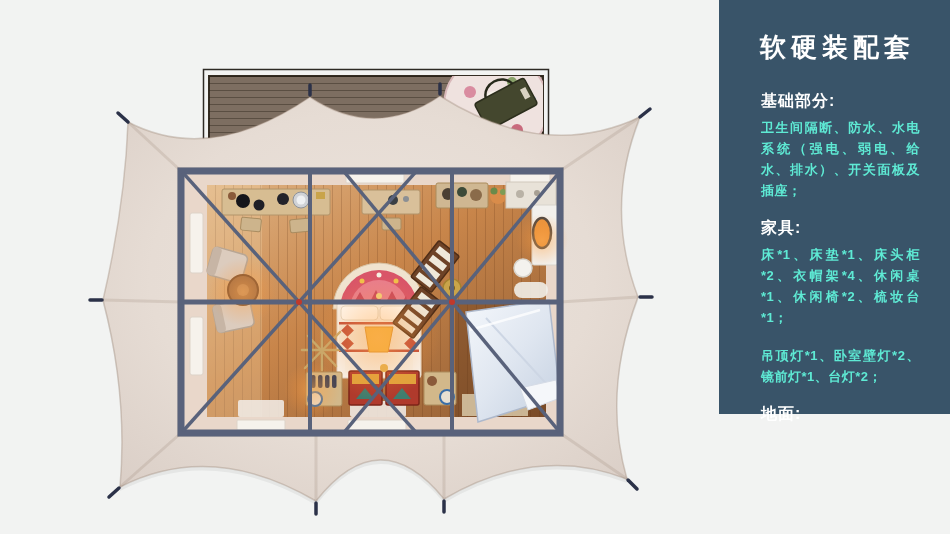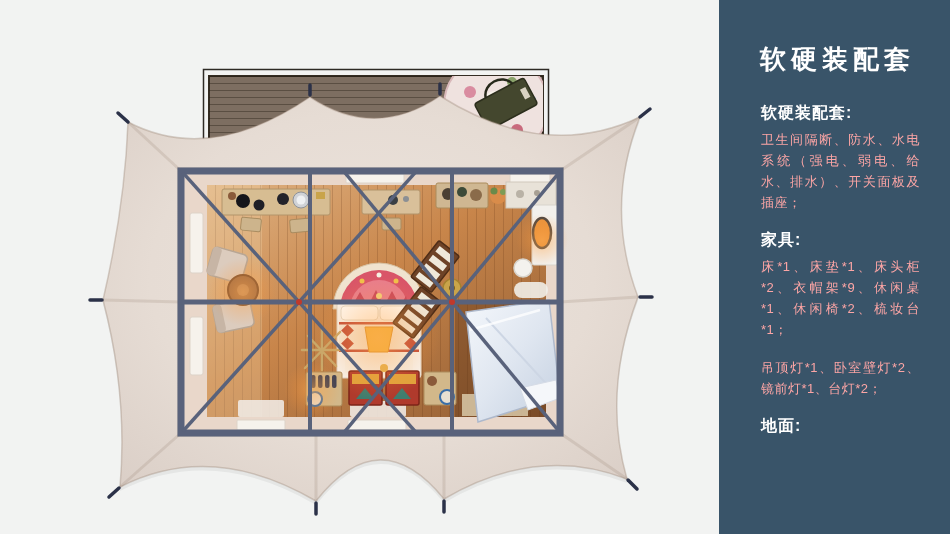--- a/index.html
+++ b/index.html
@@ -4,36 +4,36 @@
 <style>
   html,body{margin:0;padding:0;background:#e9e9e9;}
   .page{
     width:950px;height:534px;display:flex;overflow:hidden;
     font-family:"Liberation Sans","DejaVu Sans",sans-serif;
     background:#f2f3f2;
   }
   .render-area{width:719px;height:534px;position:relative;background:#f2f3f2;flex:none;}
   .render-area svg{display:block;}
   .sidebar{
-    flex:none;width:231px;height:534px;box-sizing:border-box;
+    flex:none;width:231px;height:414px;box-sizing:border-box;
     background:#395469;color:#ffffff;
-    padding:36px 30px 0 42px;
+    padding:24px 30px 0 42px;
   }
   .sidebar .title{
     font-size:26px;font-weight:bold;letter-spacing:5px;
     text-align:center;margin:6px 0 26px -6px;color:#ffffff;
   }
   .spec h2{
     font-size:16px;font-weight:bold;letter-spacing:1px;
     margin:0 0 5px 0;color:#ffffff;
   }
   .spec{margin:0 0 17px 0;}
   .spec p{
-    font-size:13px;line-height:21px;margin:0;color:#fca5a5;
-    letter-spacing:0.5px;text-align:justify;
+    font-size:13px;line-height:21px;margin:0;color:#5eead4;
+    letter-spacing:0.5px;text-align:justify;font-weight:bold;
   }
 </style>
 </head>
 <body>
 
 <div class="page">
 
   <div class="render-area">
     <svg width="719" height="534" viewBox="0 0 719 534">
       <defs>
@@ -314,27 +314,27 @@
       </g>
       <circle cx="299" cy="302" r="3" fill="#c0392b"></circle>
       <circle cx="452" cy="302" r="3" fill="#c0392b"></circle>
     </svg>
   </div>
 
   <aside class="sidebar">
     <h1 class="title">软硬装配套</h1>
 
     <section class="spec">
-      <h2>软硬装配套:</h2>
+      <h2>基础部分:</h2>
       <p>卫生间隔断、防水、水电系统（强电、弱电、给水、排水）、开关面板及插座；</p>
     </section>
 
     <section class="spec">
       <h2>家具:</h2>
-      <p>床*1、床垫*1、床头柜*2、衣帽架*9、休闲桌*1、休闲椅*2、梳妆台*1；</p>
+      <p>床*1、床垫*1、床头柜*2、衣帽架*4、休闲桌*1、休闲椅*2、梳妆台*1；</p>
     </section>
 
     <section class="spec">
       <p>吊顶灯*1、卧室壁灯*2、镜前灯*1、台灯*2；</p>
     </section>
 
 
     <section class="spec">
       <h2>地面:</h2>
 

